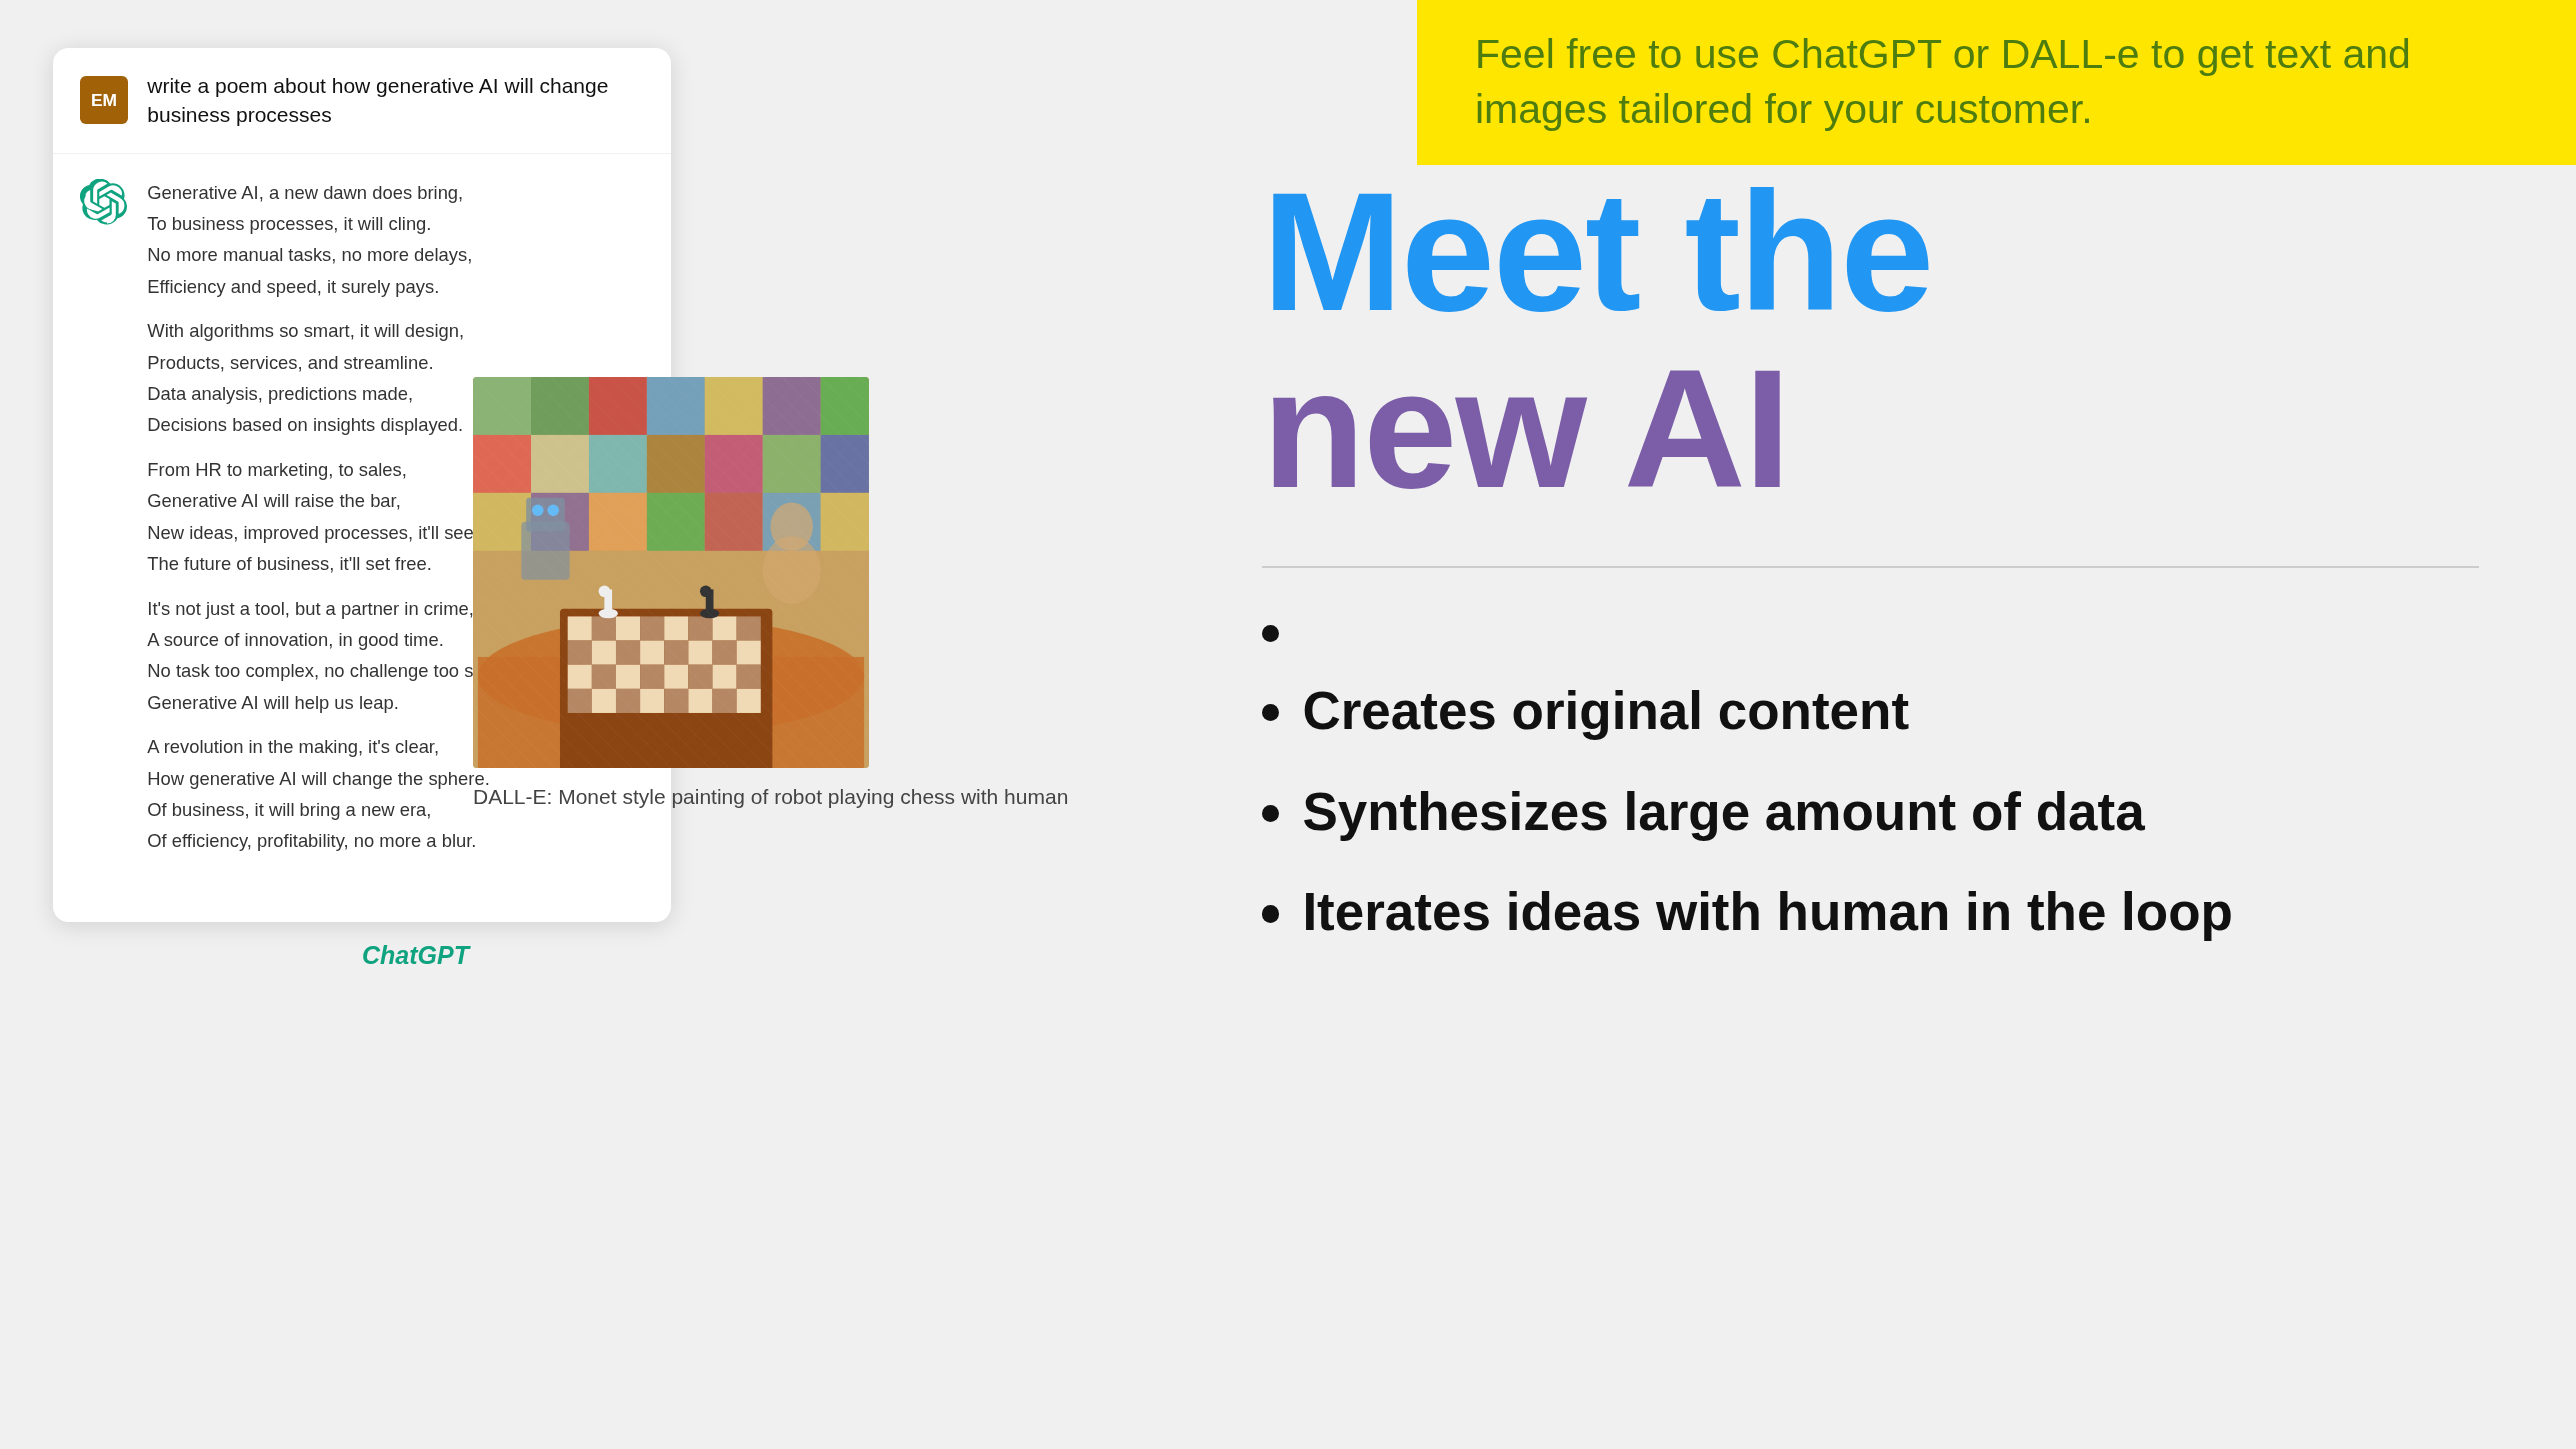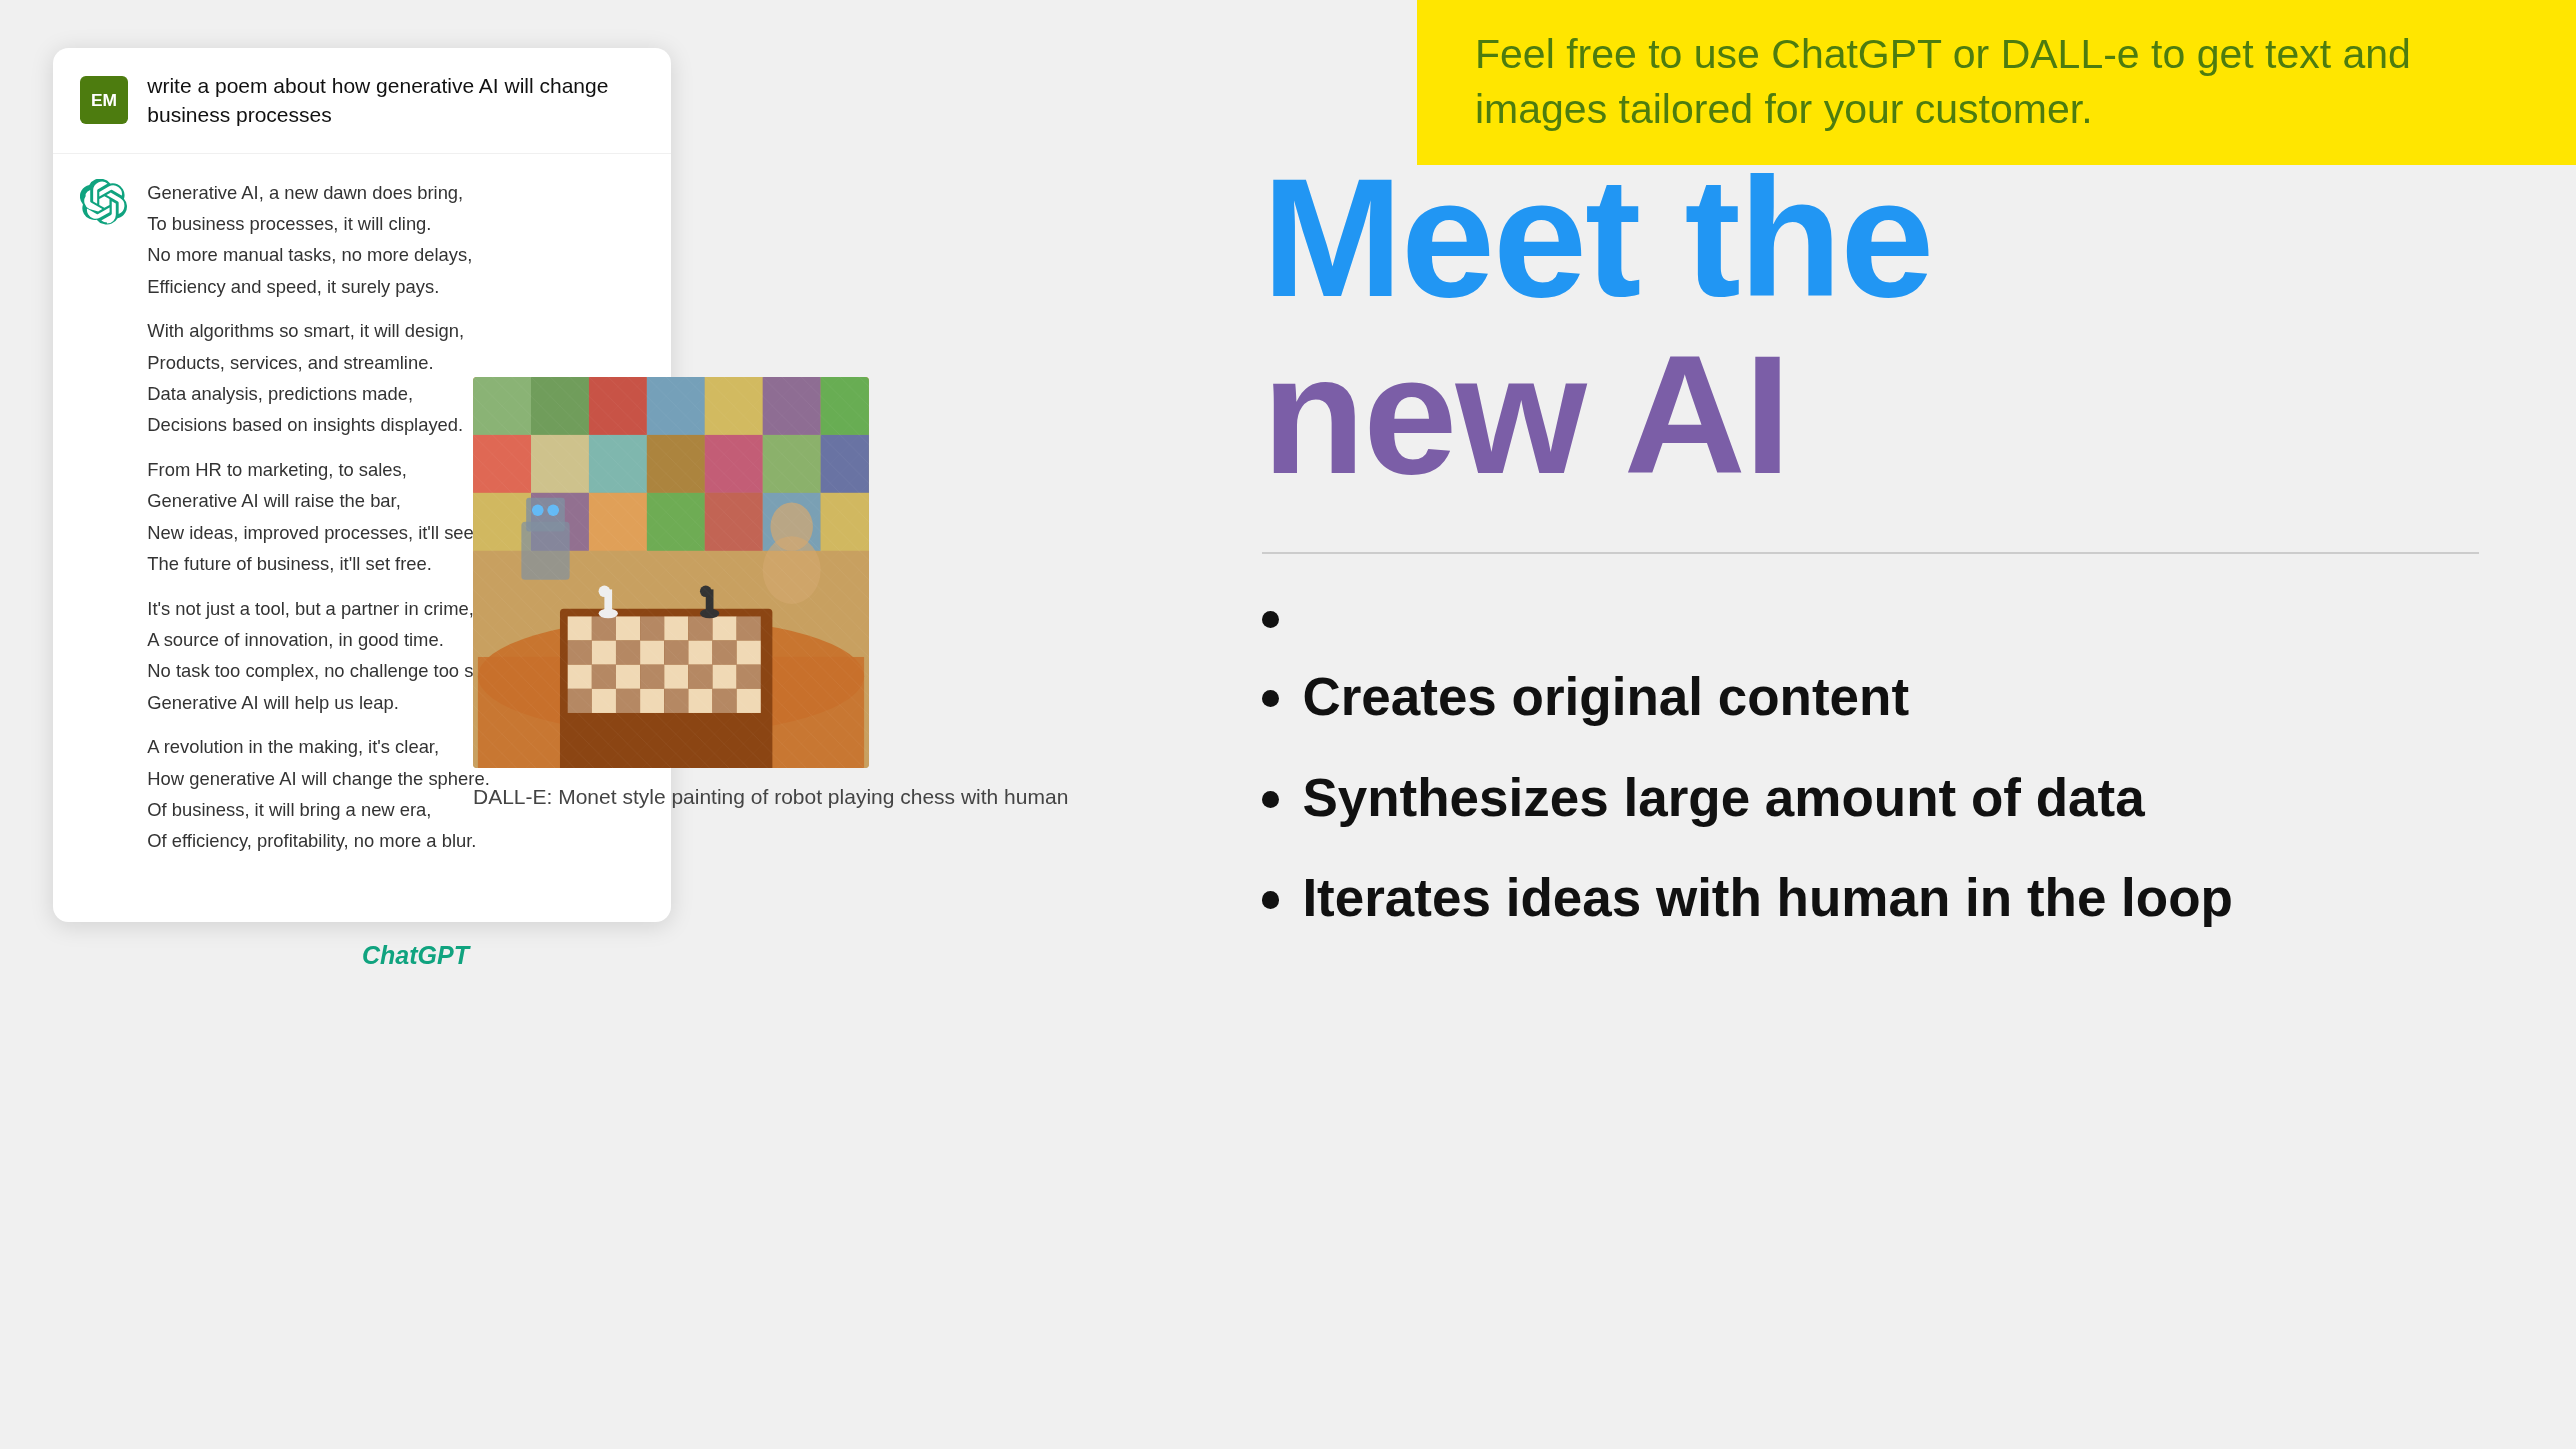--- a/index.html
+++ b/index.html
@@ -53,21 +53,21 @@
       display: flex;
       align-items: center;
       padding: 23px 27px;
       border-bottom: 1px solid #f0f0f0;
       gap: 19.3px;
     }
 
     .avatar-em {
       width: 48px;
       height: 48px;
-      background: #4d7c0f;
+      background: #a16207;
       border-radius: 5.8px;
       display: flex;
       align-items: center;
       justify-content: center;
       color: white;
       font-weight: 700;
       font-size: 17.4px;
       flex-shrink: 0;
     }
 
@@ -130,21 +130,21 @@
     .dalle-caption {
       font-size: 21px;
       color: #444;
       margin-top: 13.5px;
       line-height: 1.4;
     }
 
     
     .right-content {
       position: absolute;
-      top: 91px;
+      top: 105px;
       right: 0;
       width: 1411px;
       padding: 58px 97px;
     }
 
     .title-meet {
       font-size: 169px;
       font-weight: 700;
       color: #2196F3;
       line-height: 1.05;

